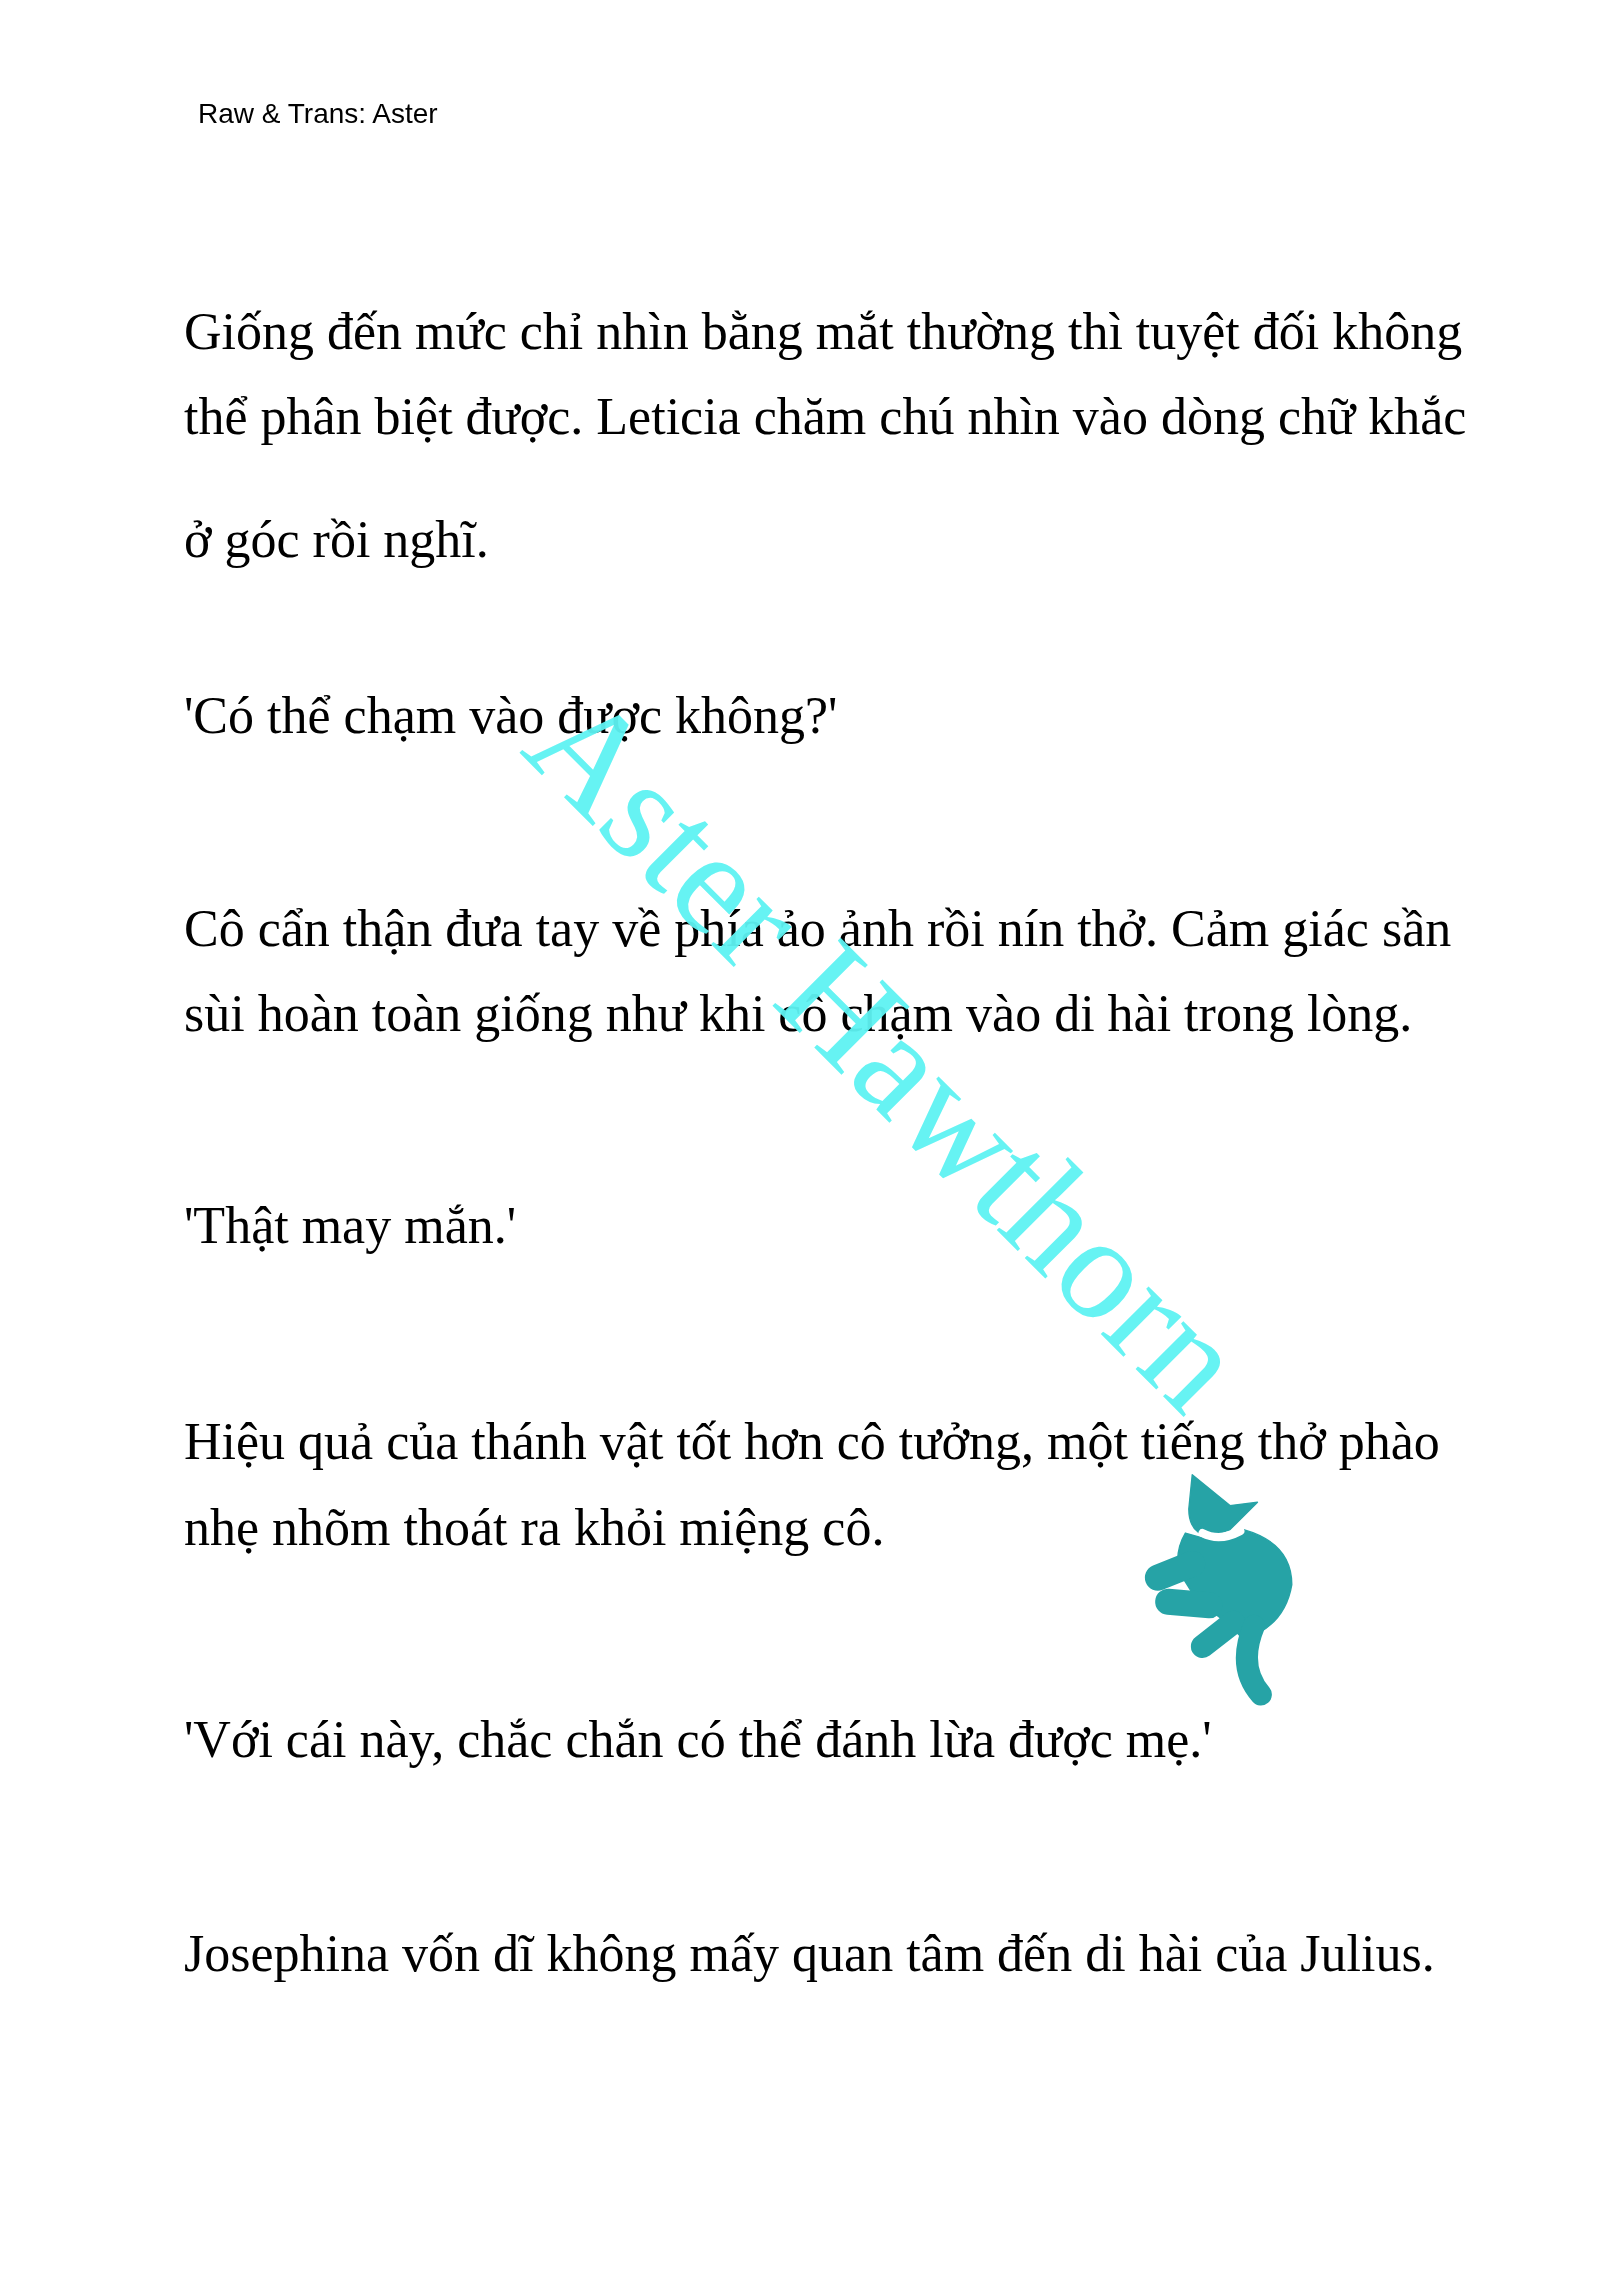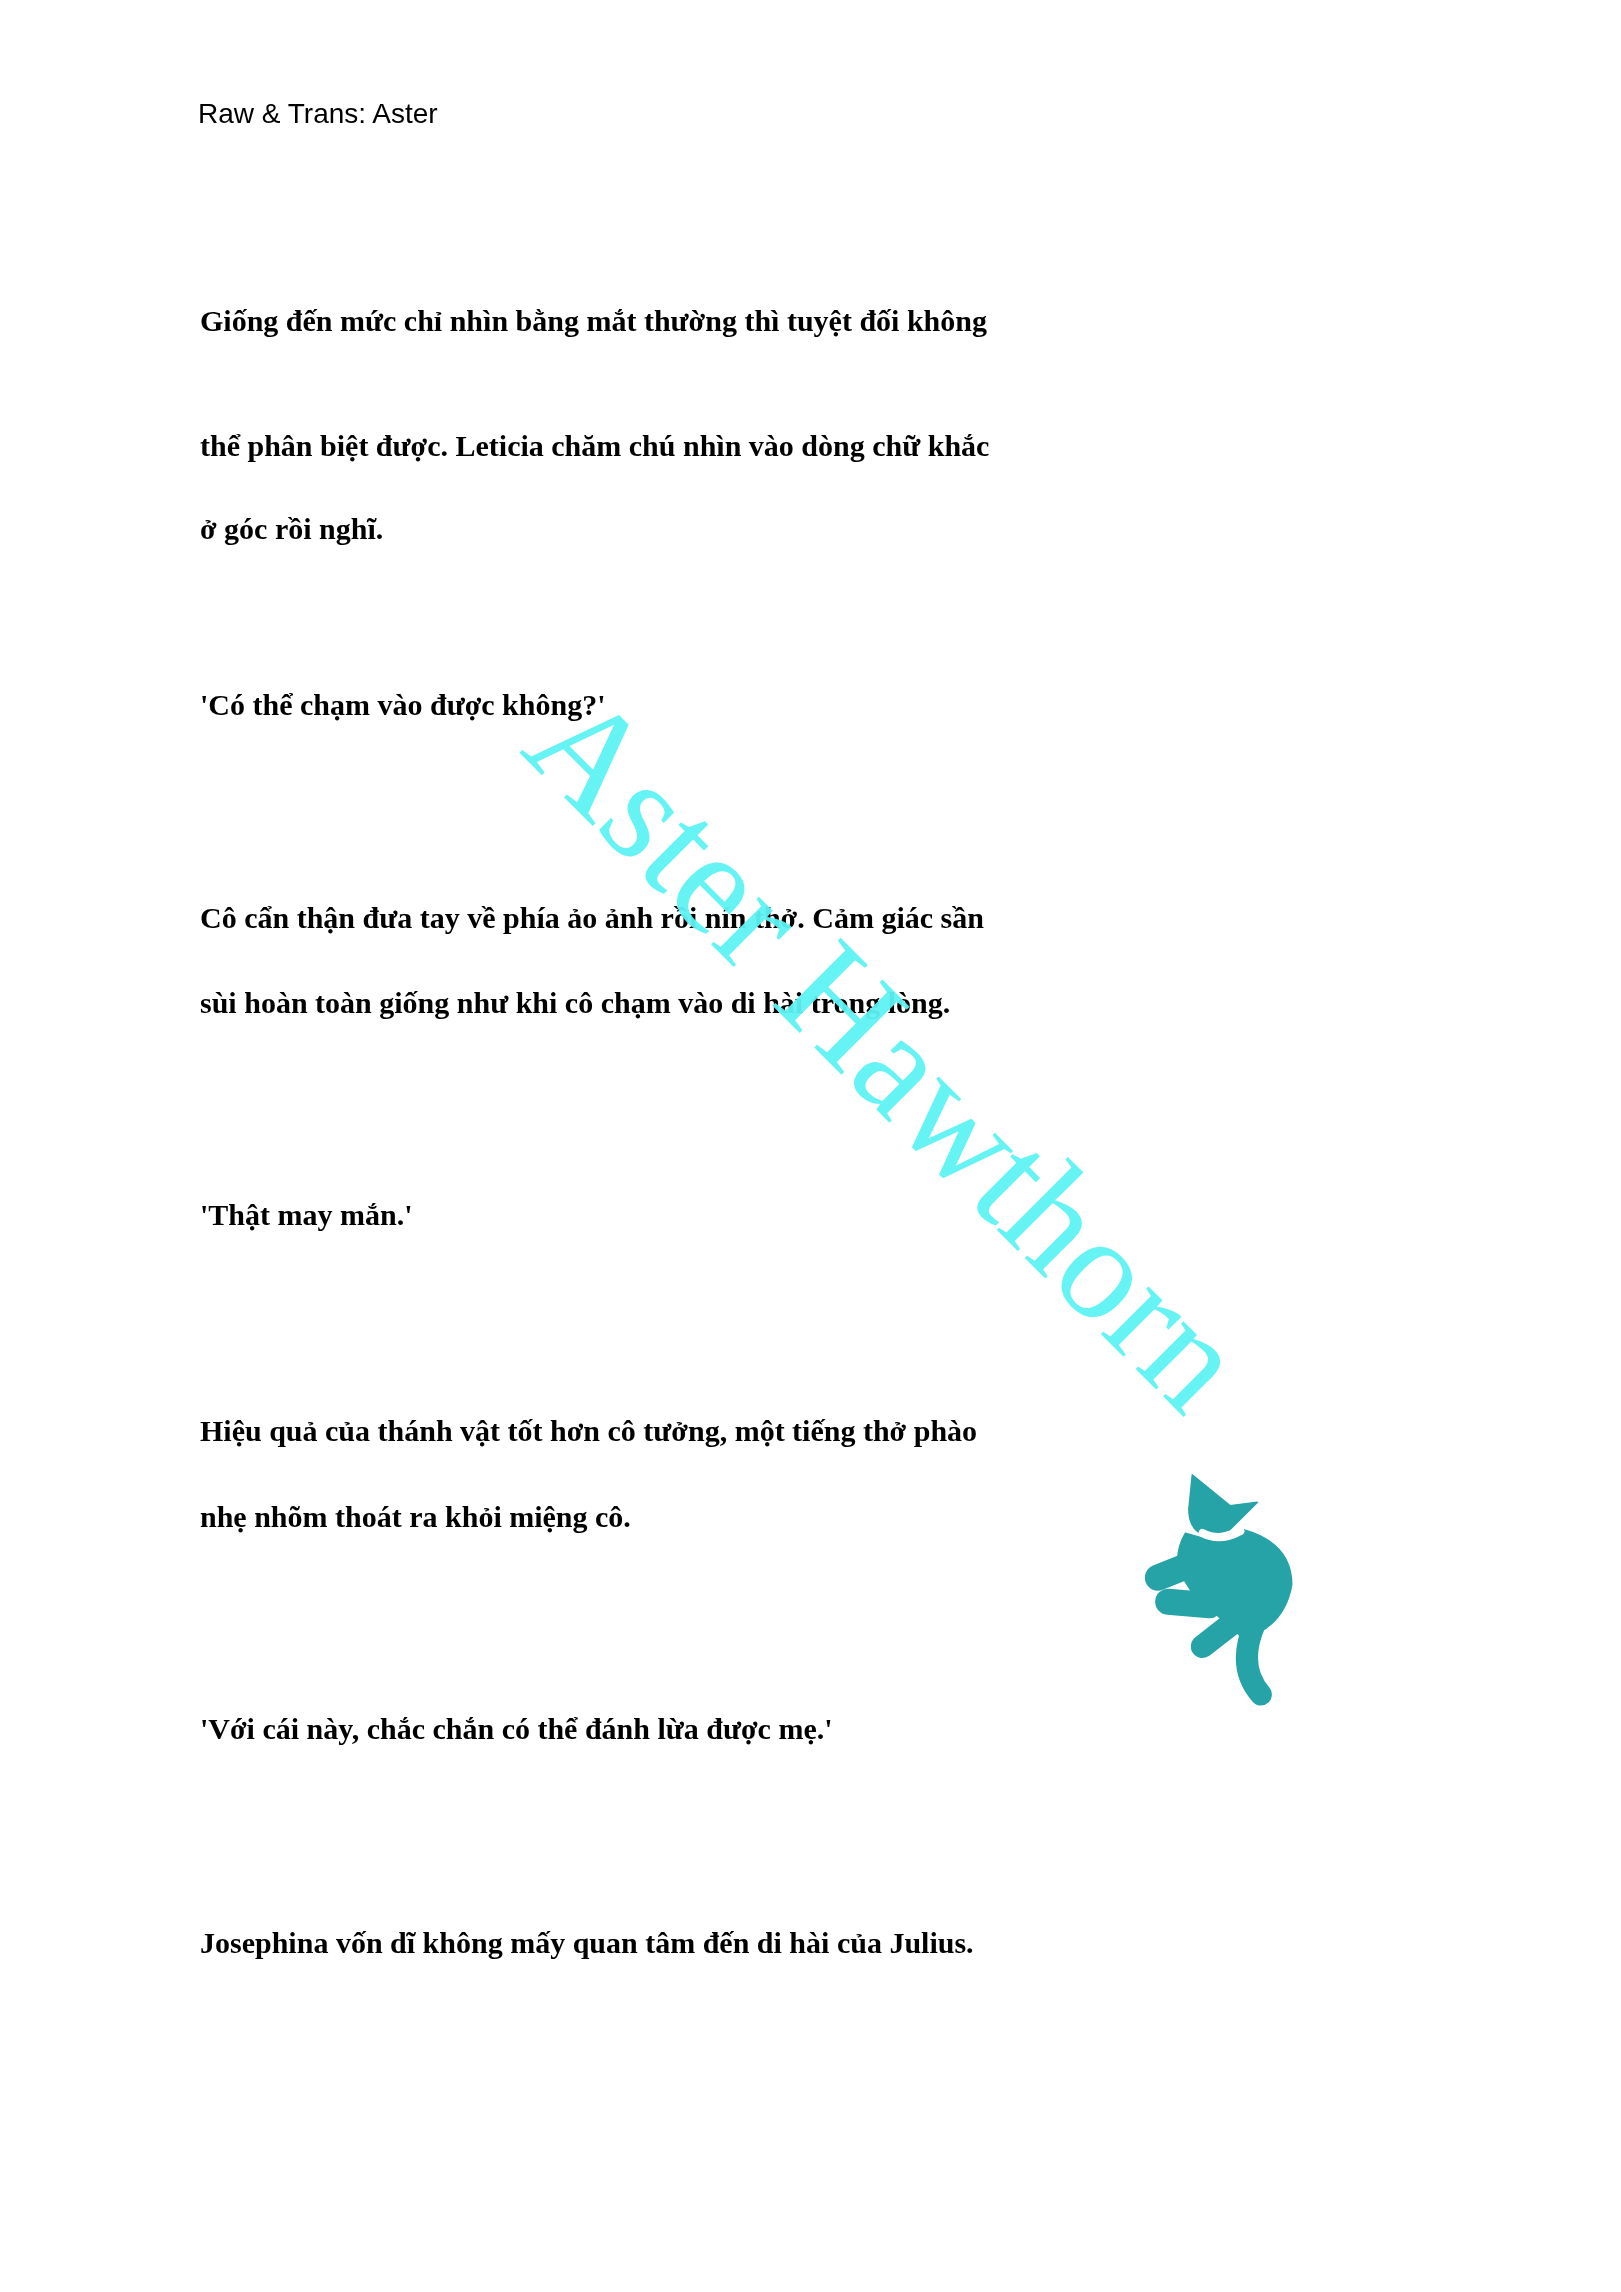--- a/index.html
+++ b/index.html
@@ -1,29 +1,29 @@
 <!DOCTYPE html>
 <html><head>
 <meta charset="utf-8">
 <style>
   html, body { margin:0; padding:0; background:#ffffff; }
   body { width:1621px; height:2293px; position:relative; overflow:hidden; }
   .header { position:absolute; left:198px; top:98px; font-family:"Liberation Sans", sans-serif; font-size:28px; color:#000000; }
-  .line { position:absolute; left:200px; font-family:"Liberation Serif", serif; font-size:30px; color:#000; white-space:nowrap; line-height:1;font-weight:bold; }
+  .line { position:absolute; left:184px; font-family:"Liberation Serif", serif; font-size:52px; color:#000; white-space:nowrap; line-height:1; }
   .watermark { position:absolute; left:225px; top:990px; font-family:"Liberation Serif", serif; font-size:147px; color:#5ef3f3; transform-origin:0 0; transform:rotate(45deg) translate(39px,-510px); white-space:nowrap; opacity:0.95; }
   .cat { position:absolute; left:1127px; top:1441px; width:206px; height:294px; }
 </style>
 </head>
 <body>
 
 <div class="header">Raw &amp; Trans: Aster</div>
 
 <div id="body-text">
     <div class="line" style="top: 306px;">Giống đến mức chỉ nhìn bằng mắt thường thì tuyệt đối không</div>
-    <div class="line" style="top: 391px; margin-top: 40px;">thể phân biệt được. Leticia chăm chú nhìn vào dòng chữ khắc</div>
+    <div class="line" style="top: 391px;">thể phân biệt được. Leticia chăm chú nhìn vào dòng chữ khắc</div>
     <div class="line" style="top: 475px; margin-top: 39px;">ở góc rồi nghĩ.</div>
     <div class="line" style="top: 690px;">'Có thể chạm vào được không?'</div>
     <div class="line" style="top: 903px;">Cô cẩn thận đưa tay về phía ảo ảnh rồi nín thở. Cảm giác sần</div>
     <div class="line" style="top: 988px; text-align: center;">sùi hoàn toàn giống như khi cô chạm vào di hài trong lòng.</div>
     <div class="line" style="top: 1200px;">'Thật may mắn.'</div>
     <div class="line" style="top: 1416px;">Hiệu quả của thánh vật tốt hơn cô tưởng, một tiếng thở phào</div>
     <div class="line" style="top: 1502px;">nhẹ nhõm thoát ra khỏi miệng cô.</div>
     <div class="line" style="top: 1714px;">'Với cái này, chắc chắn có thể đánh lừa được mẹ.'</div>
     <div class="line" style="top: 1928px;">Josephina vốn dĩ không mấy quan tâm đến di hài của Julius.</div>
   </div>

